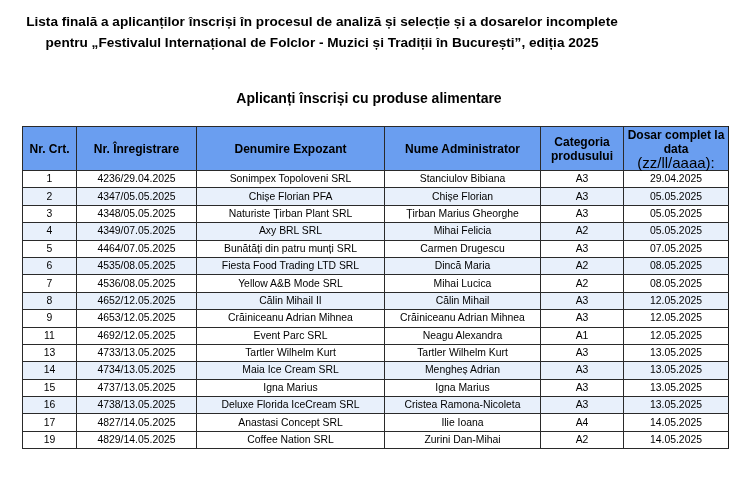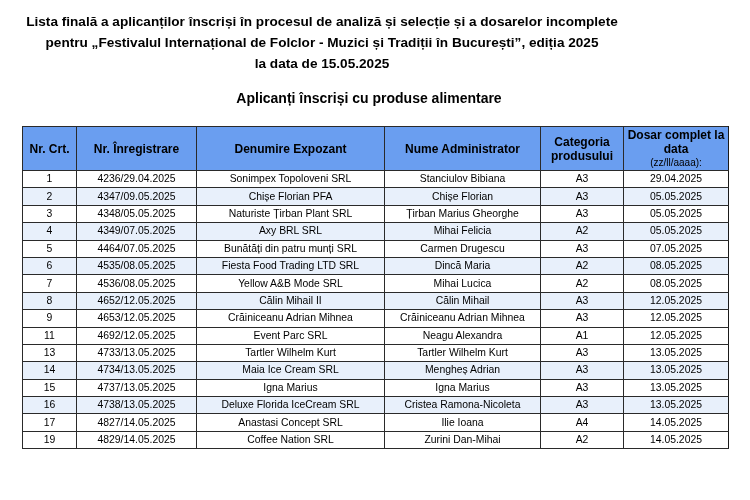--- a/index.html
+++ b/index.html
@@ -24,35 +24,34 @@
   table.data col.c2 { width: 120px; }
   table.data col.c3 { width: 188px; }
   table.data col.c4 { width: 156px; }
   table.data col.c5 { width: 83px; }
   table.data col.c6 { width: 105px; }
   table.data th {
     background: #6a9ef0; border: 1px solid #2a2a2a;
     font-weight: bold; font-size: 12px; height: 43px; padding: 0 2px;
     text-align: center; vertical-align: middle; line-height: 14px;
   }
-  table.data th .small { font-weight: normal; font-size: 10px; }
+  table.data th .small { font-weight: normal; font-size: 15px; }
   table.data td {
     border: 1px solid #2a2a2a; text-align: center; height: 16.4px;
     padding: 0; line-height: 16px; white-space: nowrap; overflow: hidden;
   }
   table.data tr.alt td { background: #e8f0fb; }
   table.data td.last, table.data th.last { border-right: 1.5px solid #1a1a1a; margin-left: 21px; }
 </style>
 </head>
 <body>
 
 <div class="title-block">
   <div>Lista finală a aplicanților înscriși în procesul de analiză și selecție și a dosarelor incomplete</div>
   <div>pentru „Festivalul Internațional de Folclor - Muzici și Tradiții în București”, ediția 2025</div>
-  <div>la data de 15.05.2025</div>
 </div>
 
 <div class="subtitle">Aplicanți înscriși cu produse alimentare</div>
 
 <table class="data">
   <colgroup>
     <col class="c1">
       <col class="c2">
       <col class="c3">
       <col class="c4">
@@ -80,21 +79,21 @@
       <tr>
         <td>1</td>
         <td>4236/29.04.2025</td>
         <td>Sonimpex Topoloveni SRL</td>
         <td>Stanciulov Bibiana</td>
         <td>A3</td>
         <td class="last">29.04.2025</td>
       </tr>
       <tr class="alt">
         <td>2</td>
-        <td>4347/09.05.2025</td>
+        <td>4347/05.05.2025</td>
         <td>Chișe Florian PFA</td>
         <td>Chișe Florian</td>
         <td>A3</td>
         <td class="last">05.05.2025</td>
       </tr>
       <tr>
         <td>3</td>
         <td>4348/05.05.2025</td>
         <td>Naturiste Țirban Plant SRL</td>
         <td>Țirban Marius Gheorghe</td>

